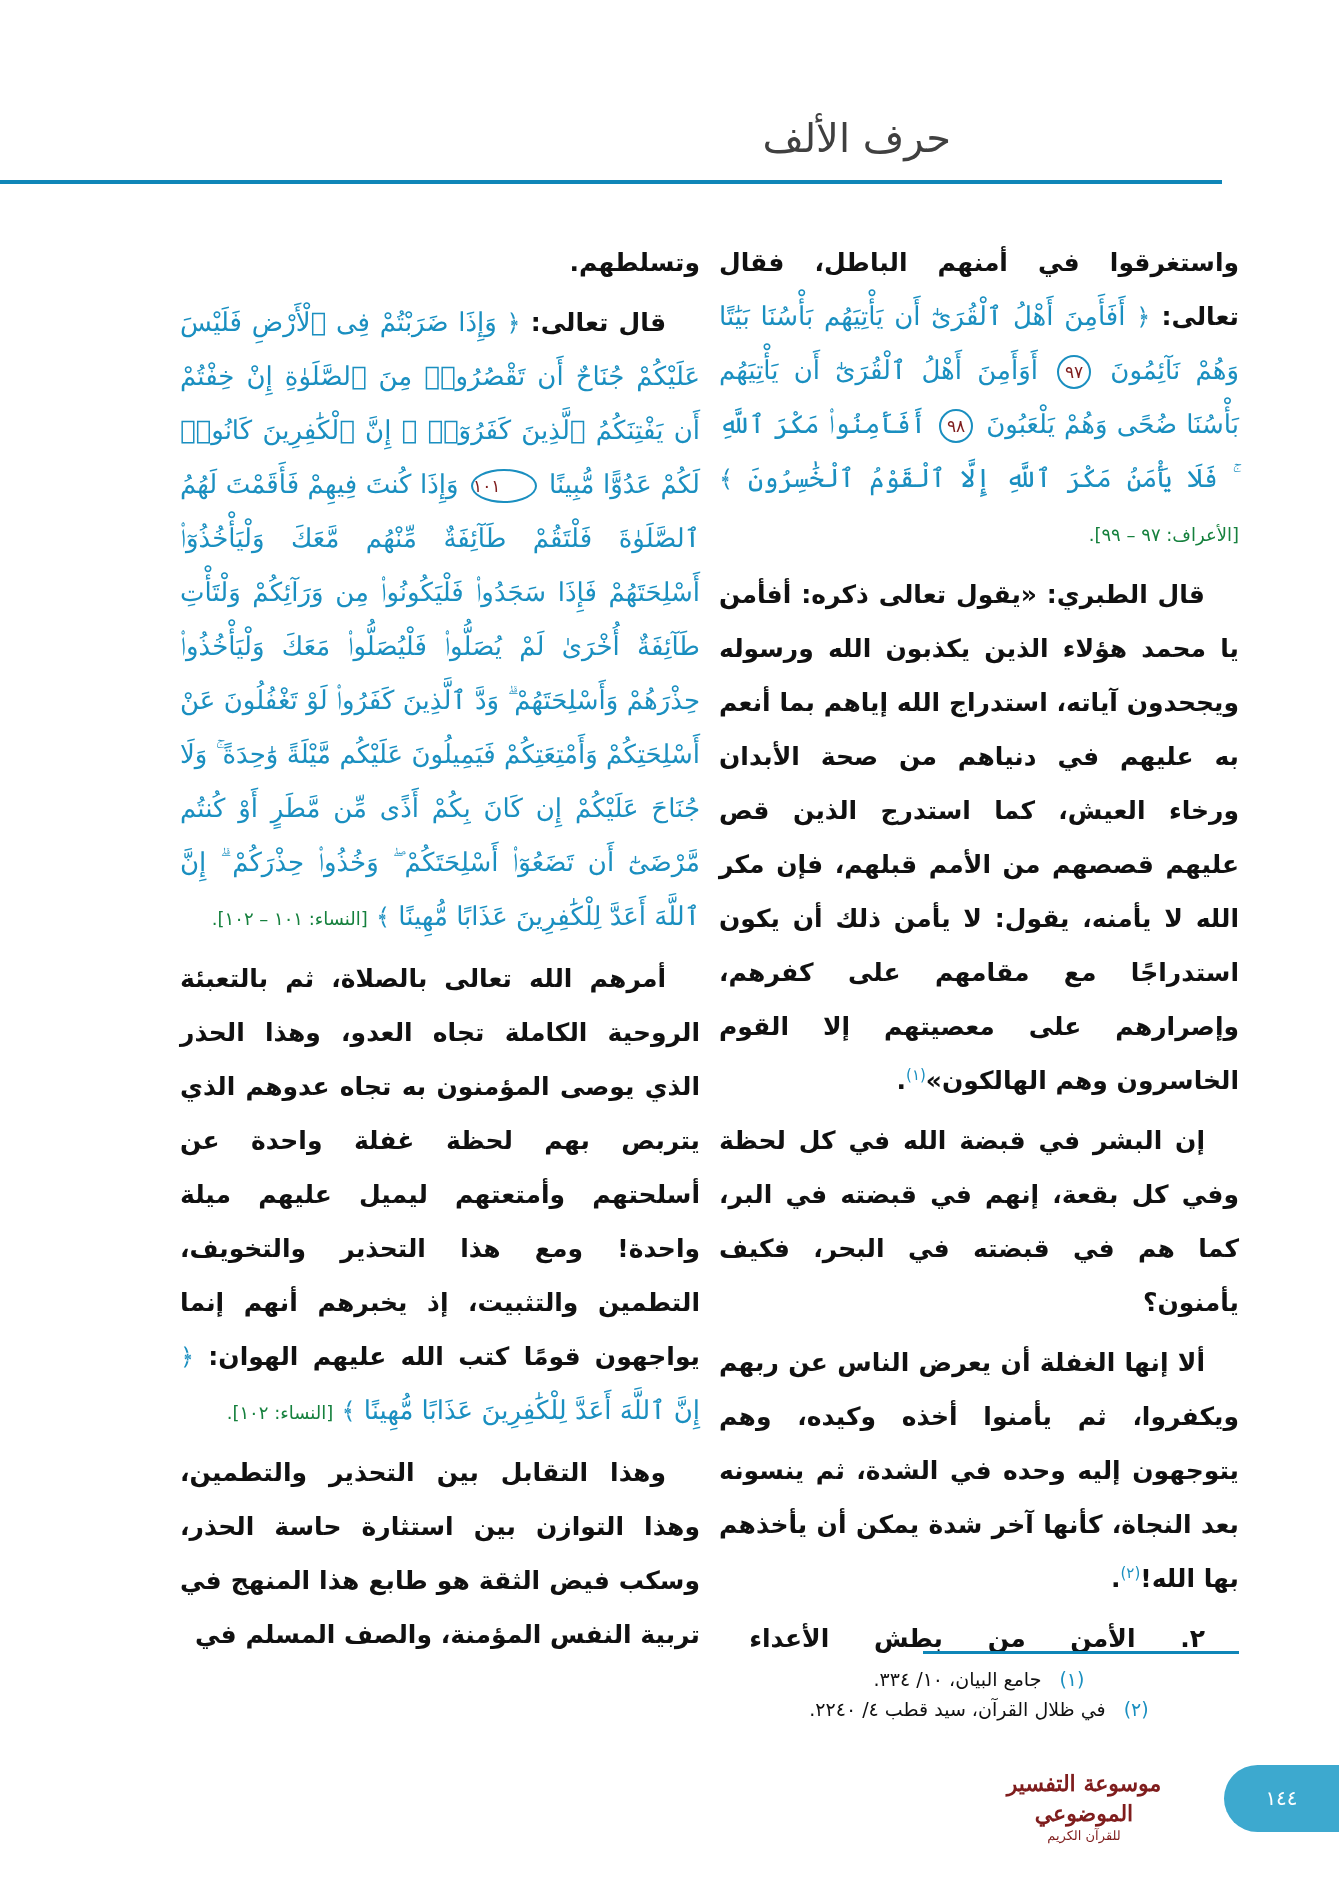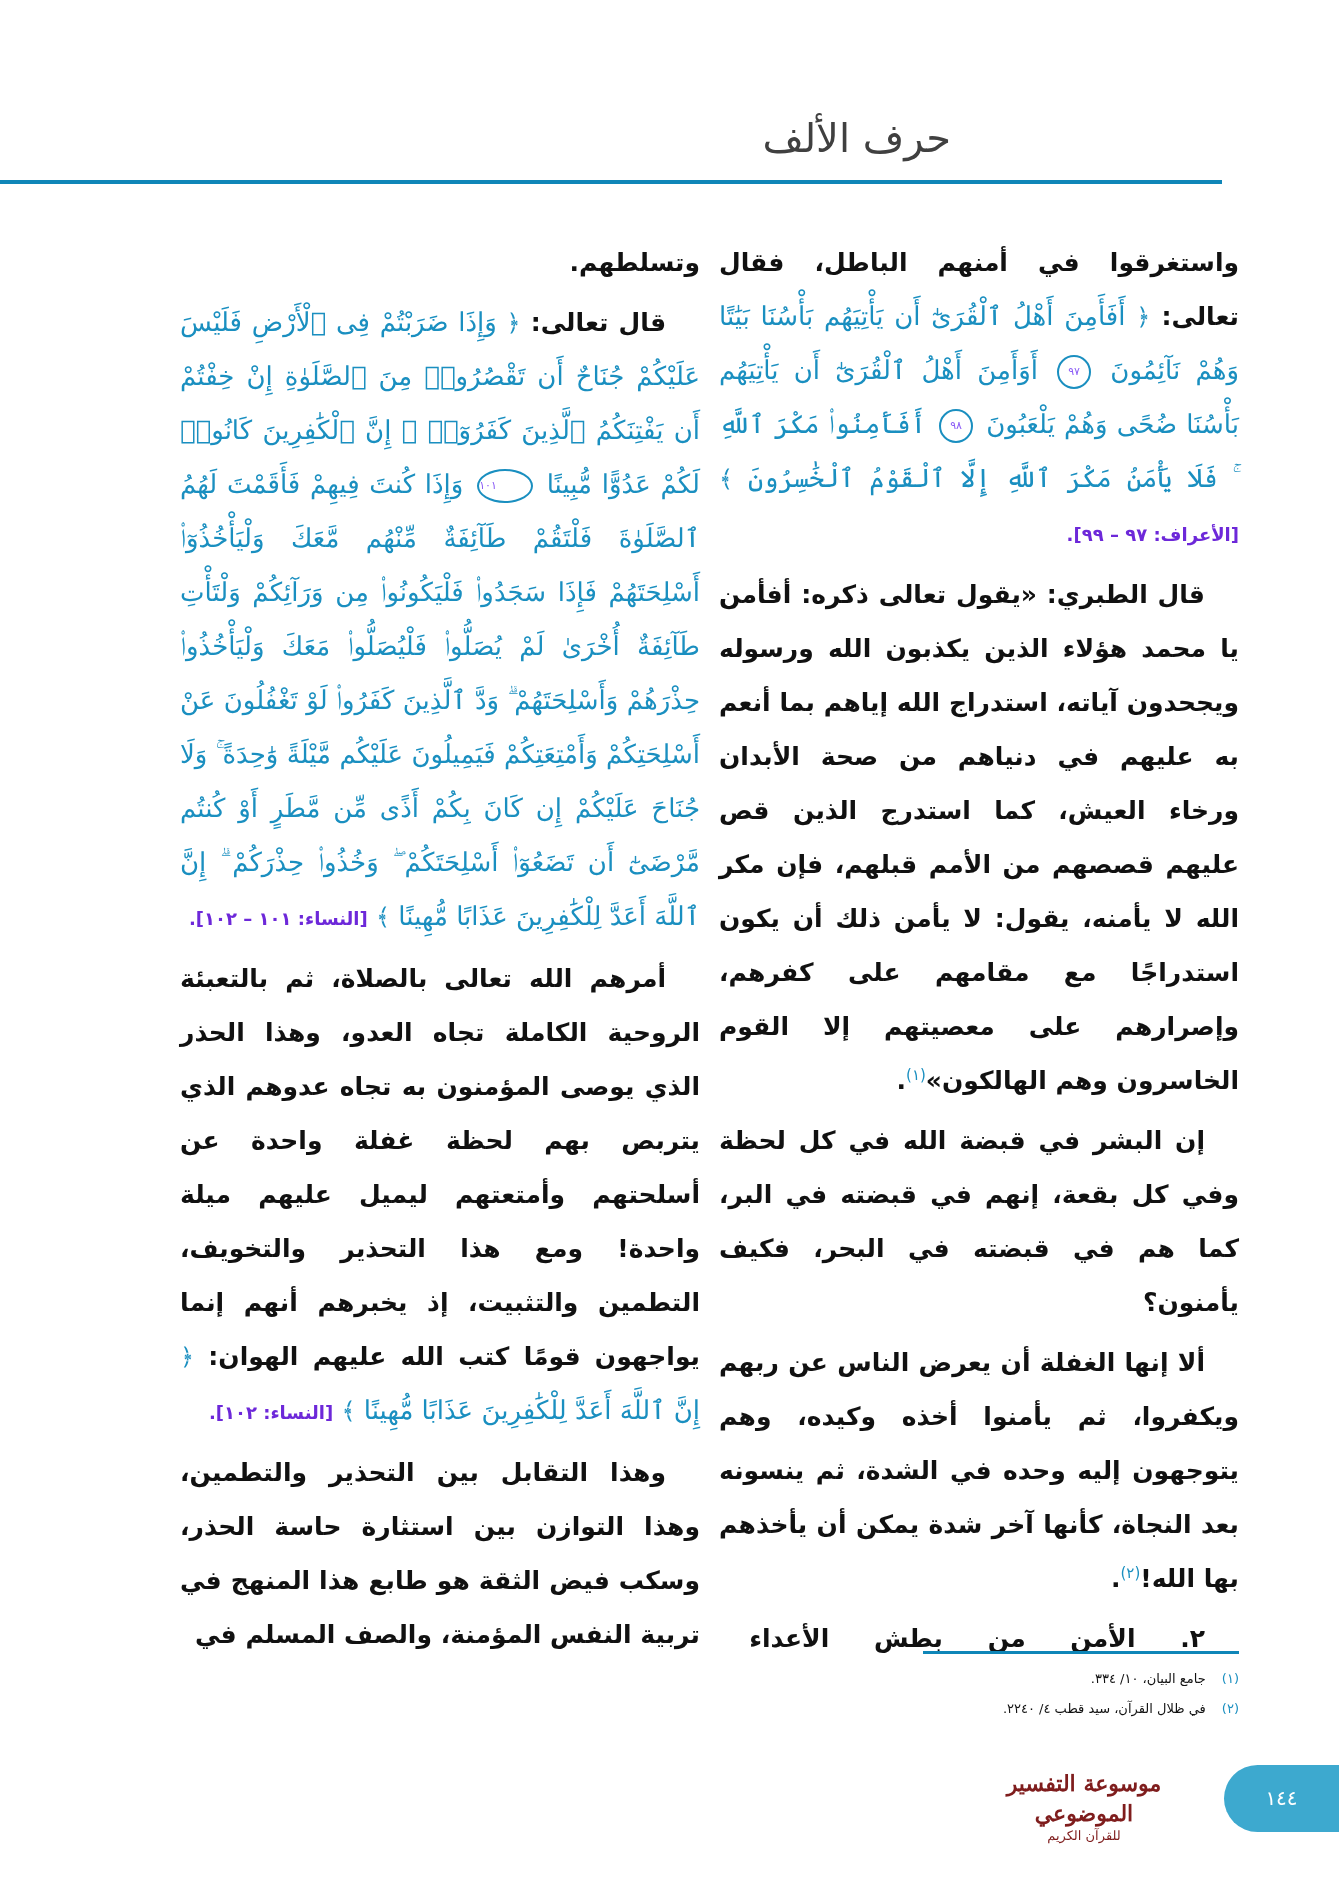--- a/index.html
+++ b/index.html
@@ -23,34 +23,34 @@
   .col.left { left: 180px; }
   .para { margin: 0 0 6px 0; text-indent: 0; }
   .para.indent { text-indent: 34px; }
   .verse {
     color: #1a8fc0; font-family: "DejaVu Serif", serif; font-weight: normal; font-size: 26px;
     line-height: 52px;
   }
   .orn { color: #1a8fc0; font-weight: normal; font-size: 24px; }
   .ayah-num {
     display: inline-block; min-width: 30px; height: 30px; border: 2px solid #1a8fc0; border-radius: 50%;
-    color: #8b5cf6; font-size: 11px; line-height: 30px; text-align: center; vertical-align: middle;
+    color: #7f1d1d; font-size: 17px; line-height: 30px; text-align: center; vertical-align: middle;
     font-family: "DejaVu Sans", sans-serif; font-weight: normal; margin: 0 4px;
   }
   .ref {
-    font-family: "DejaVu Sans", sans-serif; font-weight: bold; font-size: 18px; color: #6d28d9;
+    font-family: "DejaVu Sans", sans-serif; font-weight: normal; font-size: 18px; color: #15803d;
   }
   .fn-mark { color: #1a8fc0; font-size: 15px; font-weight: normal; vertical-align: super; line-height: 0; }
   .section-heading { font-weight: bold; word-spacing: 36px; }
   .fn-rule {
     position: absolute; top: 1651px; right: 100px; width: 316px; height: 3px; background: #0f86b8;
   }
   .footnotes {
     position: absolute; top: 1664px; right: 100px; width: 520px; direction: rtl;
-    font-family: "DejaVu Sans", sans-serif; font-size: 13px; line-height: 30px; color: #111;
+    font-family: "DejaVu Sans", sans-serif; font-size: 19px; line-height: 30px; color: #111; text-align: center;
   }
   .footnotes .fn-num { color: #1a8fc0; margin-left: 12px; }
   .page-badge {
     position: absolute; top: 1765px; right: 0; width: 115px; height: 67px;
     background: #3da9cf; border-radius: 34px 0 0 34px;
     color: #fff; font-size: 20px; line-height: 67px; text-align: center; direction: rtl;
     font-family: "DejaVu Sans", sans-serif;
   }
   .series-logo {
     position: absolute; top: 1768px; right: 155px; width: 200px; text-align: center; direction: rtl;

